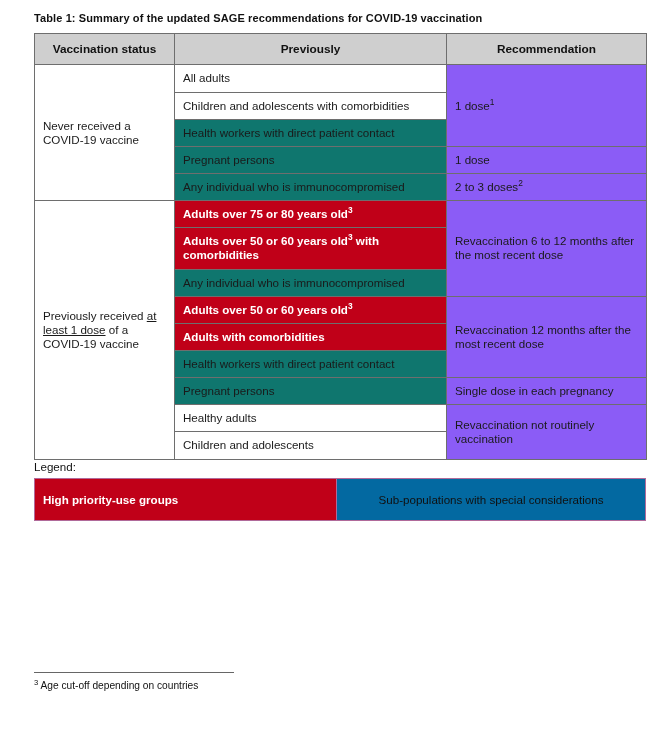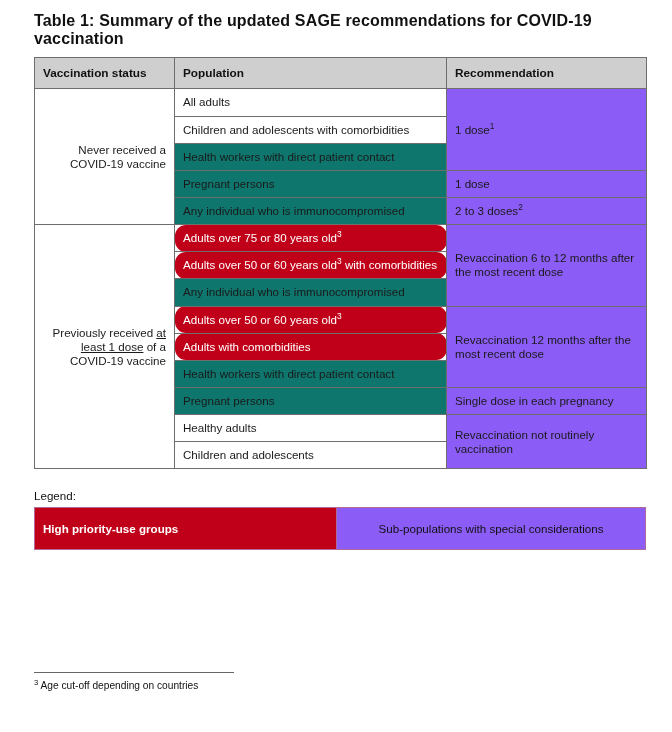--- a/index.html
+++ b/index.html
@@ -14,74 +14,71 @@
     color: #1a1a1a;
     position: relative;
     overflow: hidden;
   }
   .page {
     padding: 12px 26px 0 34px;
     box-sizing: border-box;
     width: 672px;
   }
   .table-caption {
-    font-size: 16px;
+    font-size: 11px;
     font-weight: bold;
     color: #111;
     margin: 0 0 9px 0;
     letter-spacing: 0.01em;
   }
   table.main {
     border-collapse: collapse;
     width: 612px;
     table-layout: fixed;
   }
   table.main th, table.main td {
     border: 1px solid #6e6e6e;
     vertical-align: middle;
     font-size: 11.6px;
     padding: 6px 8px;
     line-height: 1.22;
   }
   table.main thead th {
     background: #cfcfcf;
     font-weight: bold;
-    text-align: left;
+    text-align: center;
     font-size: 11.8px;
     padding: 8px 8px;
     color: #111;
   }
   col.c1 { width: 140px; }
   col.c2 { width: 272px; }
   col.c3 { width: 200px; }
 
   td.status {
     font-size: 11.6px;
     line-height: 1.35;
-    text-align: right;
   }
   td.status .u { text-decoration: underline; }
 
   td.pop { background: #ffffff; }
   td.pop.special {
     background: #0f766e;
     margin-top: 33px;
   }
   td.pop.priority {
     background: #c00018;
     color: #ffffff;
-    font-weight: normal;
-    border-radius: 11px;
+    font-weight: bold;
   }
   td.rec { background: #8b5cf6; }
 
   sup { font-size: 8.4px; vertical-align: super; line-height: 0; }
 
   .legend-wrap {
-    margin-top: 20px;
     width: 612px;
   }
   .legend-label {
     font-size: 11.6px;
     margin-bottom: 5px;
     color: #111;
   }
   .legend-bars {
     display: flex;
     width: 612px;
@@ -94,21 +91,21 @@
     font-size: 11.6px;
   }
   .legend-bar.priority {
     width: 302px;
     background: #c00018;
     color: #fff;
     font-weight: bold;
   }
   .legend-bar.special {
     width: 310px;
-    background: #8b5cf6;
+    background: #0369a1;
     color: #111;
     text-align: center;
     border-left: 1px solid #b06a9a;
   }
 
   .footnotes {
     position: absolute;
     left: 34px;
     top: 672px;
     width: 560px;
@@ -135,21 +132,21 @@
 
   <table class="main">
     <colgroup>
         <col class="c1">
         <col class="c2">
         <col class="c3">
       </colgroup>
     <thead>
       <tr>
         <th>Vaccination status</th>
-        <th>Population</th>
+        <th>Previously</th>
         <th>Recommendation</th>
       </tr>
     </thead>
     <tbody>
 
       <tr>
         <td class="status" rowspan="5">
           <span>Never received a</span><br>
           <span>COVID-19 vaccine</span>
         </td>

